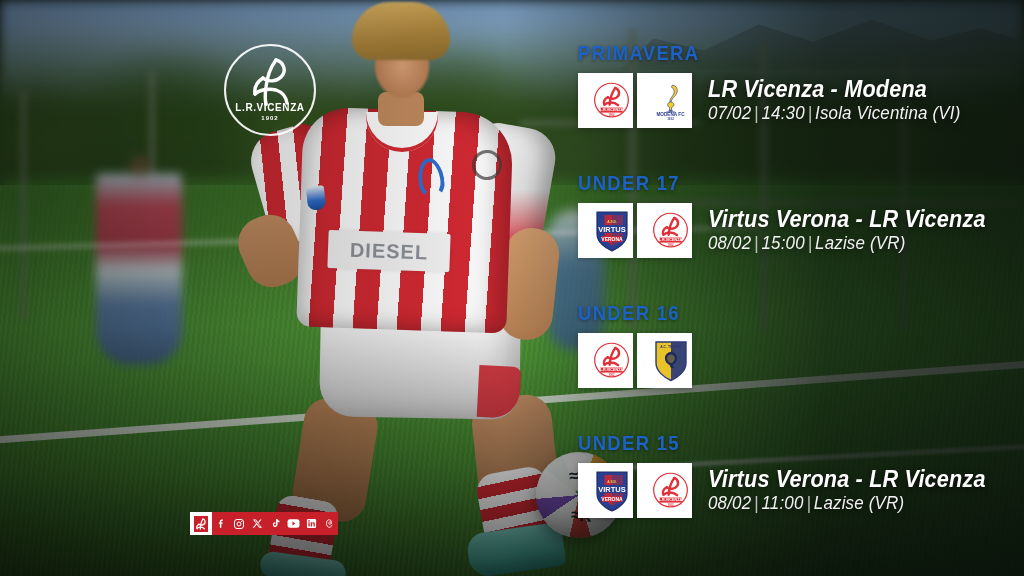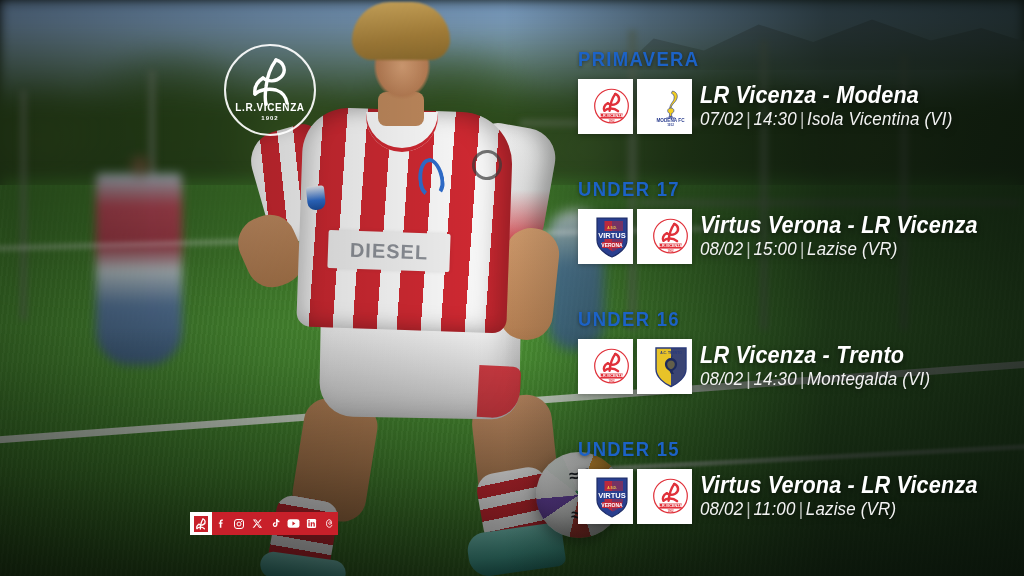--- a/index.html
+++ b/index.html
@@ -305,21 +305,21 @@
   }
   .social .cell {
     width:18px; height:23px;
     display:flex; align-items:center; justify-content:center;
     background:#c8202a;
   }
   .social .cell.logo { background:#ffffff; width:22px; }
   .social .cell svg { display:block; }
 
   
-  .fixtures { position:absolute; left:578px; top:48px; width:446px; }
+  .fixtures { position:absolute; left:578px; top:42px; width:446px; }
   .fixture { position:relative; height:130px; }
   .fixture:last-child { height:120px; }
 
   .cat {
     color:#1c62c6;
     font-family:"Liberation Sans Narrow","Liberation Sans", sans-serif;
     font-weight:700; font-size:21px; line-height:21px;
     letter-spacing:1.5px; text-transform:uppercase;
     transform:scaleX(.88); transform-origin:left center;
     text-shadow:0 1px 4px rgba(0,0,0,.45);
@@ -327,21 +327,21 @@
   .row { display:flex; align-items:center; margin-top:10px; }
   .badges { display:flex; gap:4px; }
   .badge {
     width:55px; height:55px; background:#fff;
     display:flex; align-items:center; justify-content:center;
     box-shadow:0 1px 5px rgba(0,0,0,.3);
     flex:none;
     padding-left:12px;
   }
   .badge svg { display:block; }
-  .texts { margin-left:8px; }
+  .texts { margin-left:16px; }
   .match {
     color:#ffffff;
     font-family:"Liberation Sans Narrow","Liberation Sans", sans-serif;
     font-weight:700; font-style:italic;
     font-size:23px; line-height:26px; letter-spacing:.2px;
     white-space:nowrap;
     text-shadow:0 2px 7px rgba(0,0,0,.6);
     transform:scaleX(.94); transform-origin:left center;
   }
   .meta {
@@ -585,24 +585,20 @@
               <path d="M20 4 L35 4 L35 25 C35 33 27 39.5 20 42.5 Z" fill="#2a3a7a" opacity="0.92"></path>
               <g fill="#1d2a5c">
                 <path d="M20 14 C23 14 25.5 16 26 19 C26.5 22.5 24.5 25.5 21.5 27 L23 30 L20 30 L18.5 27 C15.5 25.5 13.5 22.5 14 19 C14.5 16 17 14 20 14 Z"></path>
                 <path d="M20 13.5 L22 10.5 L20.7 14.2 Z"></path>
               </g>
               <path d="M20 16.5 C22 16.5 23.6 18 23.8 20 C24 22.4 22.4 24.4 20 25.2 C17.6 24.4 16 22.4 16.2 20 C16.4 18 18 16.5 20 16.5 Z" fill="#e8c328" opacity="0.35"></path>
               <text x="20" y="10" text-anchor="middle" fill="#2a3a7a" font-family="Liberation Sans, sans-serif" font-size="3.4" font-weight="700">A.C. TRENTO</text>
             </svg>
           </div>
         </div>
-        <div class="texts">
-          <div class="match">LR Vicenza - Trento</div>
-          <div class="meta"><span>08/02</span><span class="sep">|</span><span>14:30</span><span class="sep">|</span><span>Montegalda (VI)</span></div>
-        </div>
       </div>
     </div>
 
     <div class="fixture">
       <div class="cat">UNDER 15</div>
       <div class="row">
         <div class="badges">
           <div class="badge">
             <svg width="42" height="46" viewBox="0 0 42 46">
               <path d="M6 4 L36 4 L36 26 C36 34 28 40 21 43 C14 40 6 34 6 26 Z" fill="#2a3f8f" stroke="#1d2c66" stroke-width="1.2"></path>

